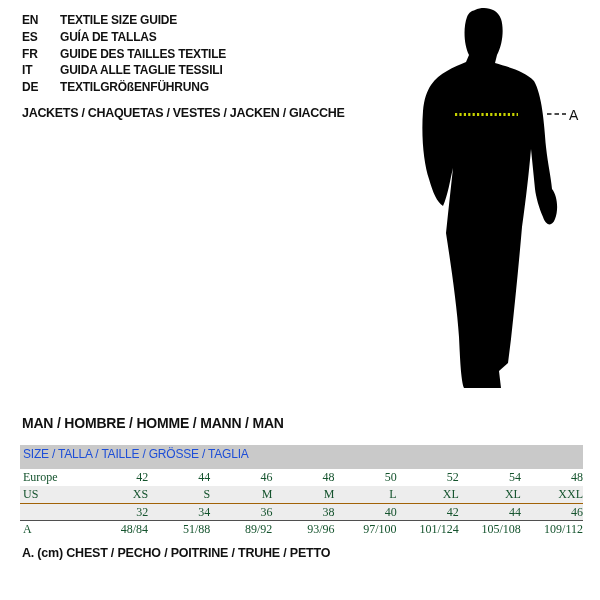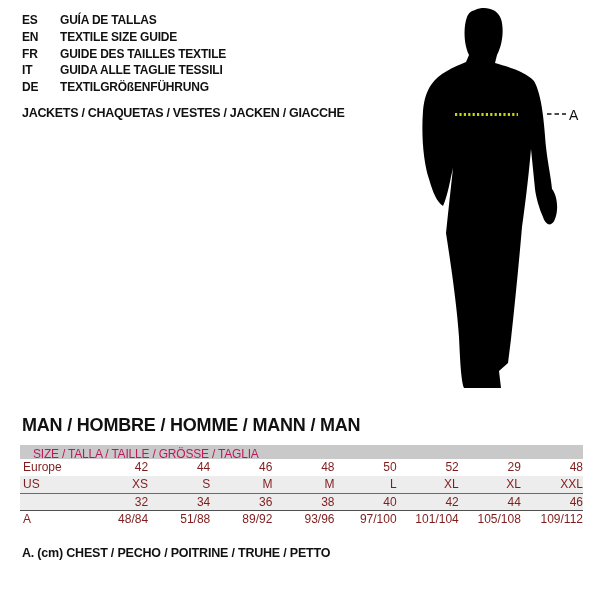--- a/index.html
+++ b/index.html
@@ -17,46 +17,46 @@
   .lang-code{width:38px;}
   .lang-label{white-space:nowrap;}
 
   
   .category-block{left:22px;top:104px;font-size:12.5px;font-weight:700;line-height:19px;letter-spacing:-0.3px;white-space:nowrap;}
 
   
   .figure-svg{left:400px;top:0;width:200px;height:400px;}
 
   
-  .section-title{left:22px;top:415px;font-size:18px;font-weight:700;letter-spacing:-0.2px;white-space:nowrap;}
+  .section-title{left:22px;top:415px;font-size:14px;font-weight:700;letter-spacing:-0.2px;white-space:nowrap;}
 
   
   .size-table{left:20px;top:445px;width:563px;font-size:12px;}
-  .t-header{height:14px;line-height:18px;background:#c9c9c9;padding-left:13px;color:#be185d;letter-spacing:-0.2px;}
-  .t-row{display:flex;height:17px;line-height:17px;box-sizing:border-box;color:#7f1d1d;}
+  .t-header{height:24px;line-height:18px;background:#c9c9c9;padding-left:3px;color:#1d4ed8;letter-spacing:-0.2px;}
+  .t-row{display:flex;height:17px;line-height:17px;box-sizing:border-box;color:#14532d;font-family:Liberation Serif, serif;}
   .t-row.alt{background:#ededed;}
   .t-row.alt2{background:#ededed;border-top:1px solid #a16207;}
   .t-row.last{border-top:1px solid #4f4f4f;height:18px;line-height:17px;}
   .t-label{width:63px;padding-left:3px;}
   .t-cell{flex:1;text-align:right;}
 
   
   .footnote{left:22px;top:546px;font-size:12.5px;font-weight:700;letter-spacing:-0.2px;white-space:nowrap;}
 </style>
 </head>
 <body>
 
 <div class="abs lang-block">
   <div class="lang-row">
+    <span class="lang-code">EN</span>
+    <span class="lang-label">TEXTILE SIZE GUIDE</span>
+  </div>
+  <div class="lang-row">
     <span class="lang-code">ES</span>
     <span class="lang-label">GUÍA DE TALLAS</span>
-  </div>
-  <div class="lang-row">
-    <span class="lang-code">EN</span>
-    <span class="lang-label">TEXTILE SIZE GUIDE</span>
   </div>
   <div class="lang-row">
     <span class="lang-code">FR</span>
     <span class="lang-label">GUIDE DES TAILLES TEXTILE</span>
   </div>
   <div class="lang-row">
     <span class="lang-code">IT</span>
     <span class="lang-label">GUIDA ALLE TAGLIE TESSILI</span>
   </div>
   <div class="lang-row">
@@ -111,21 +111,21 @@
   <div class="t-header">SIZE / TALLA / TAILLE / GRÖSSE / TAGLIA</div>
 
   <div class="t-row">
     <span class="t-label">Europe</span>
     <span class="t-cell">42</span>
     <span class="t-cell">44</span>
     <span class="t-cell">46</span>
     <span class="t-cell">48</span>
     <span class="t-cell">50</span>
     <span class="t-cell">52</span>
-    <span class="t-cell">29</span>
+    <span class="t-cell">54</span>
     <span class="t-cell">48</span>
   </div>
 
   <div class="t-row alt">
     <span class="t-label">US</span>
     <span class="t-cell">XS</span>
     <span class="t-cell">S</span>
     <span class="t-cell">M</span>
     <span class="t-cell">M</span>
     <span class="t-cell">L</span>
@@ -146,19 +146,19 @@
     <span class="t-cell">46</span>
   </div>
 
   <div class="t-row last">
     <span class="t-label">A</span>
     <span class="t-cell">48/84</span>
     <span class="t-cell">51/88</span>
     <span class="t-cell">89/92</span>
     <span class="t-cell">93/96</span>
     <span class="t-cell">97/100</span>
-    <span class="t-cell">101/104</span>
+    <span class="t-cell">101/124</span>
     <span class="t-cell">105/108</span>
     <span class="t-cell">109/112</span>
   </div>
 </div>
 
 <div class="abs footnote">A. (cm) CHEST / PECHO / POITRINE / TRUHE / PETTO</div>
 
 </body></html>

